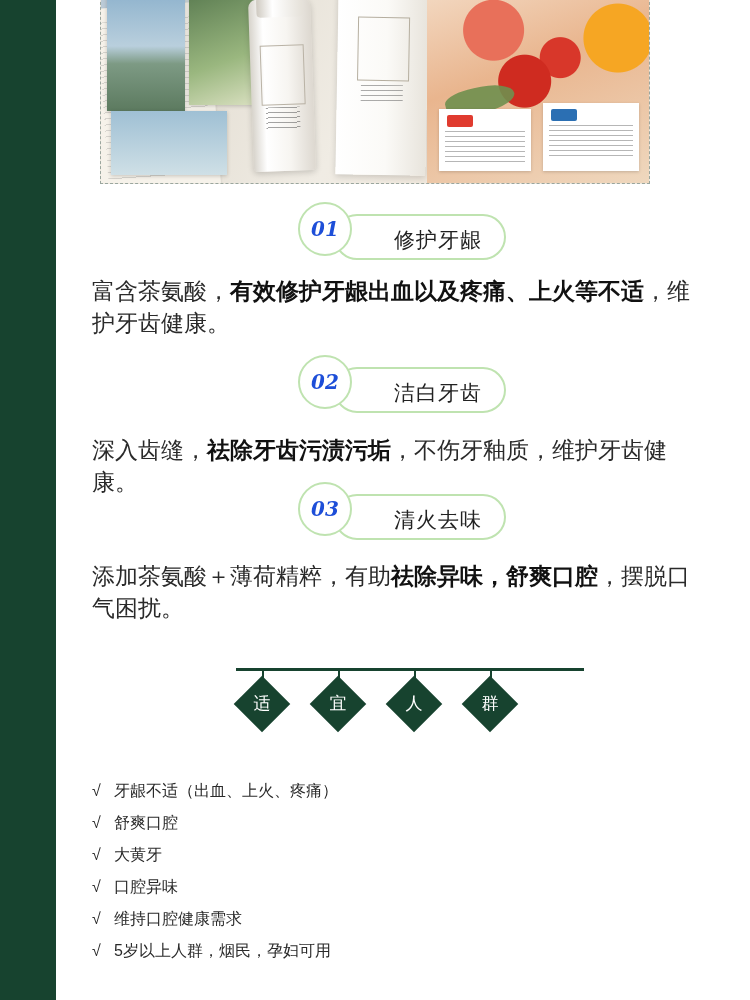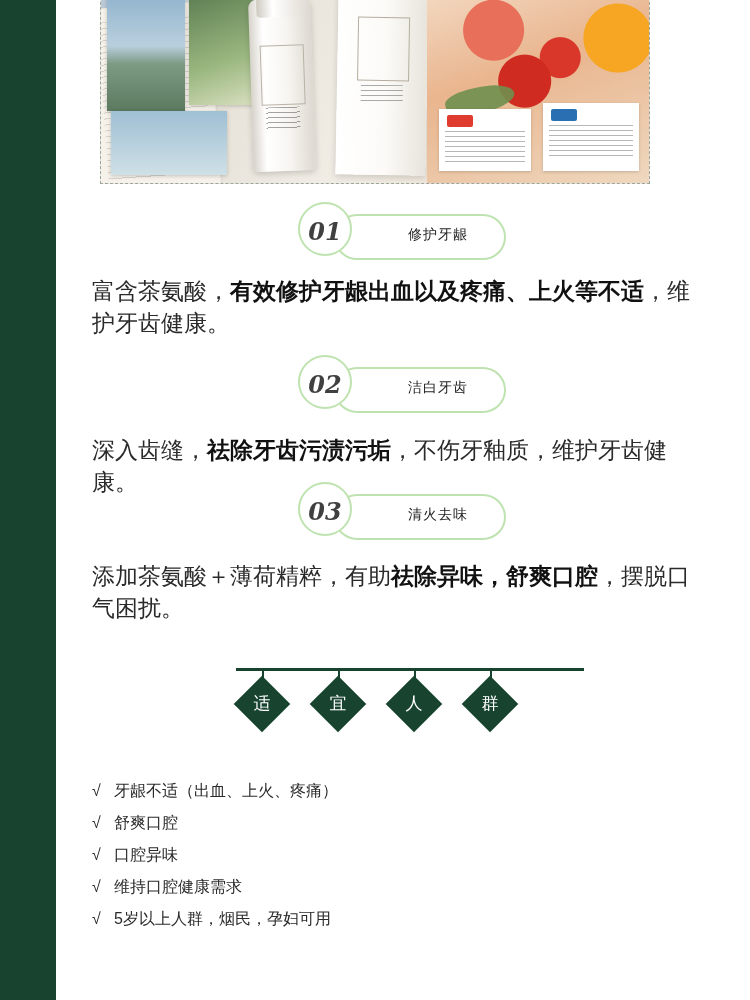--- a/index.html
+++ b/index.html
@@ -145,21 +145,21 @@
     border-radius: 24px;
     box-sizing: border-box;
     background: #ffffff;
   }
   .pill-label {
     position: absolute;
     left: 70px;
     top: 24px;
     width: 140px;
     text-align: center;
-    font-size: 14px;
+    font-size: 21px;
     color: #222222;
     letter-spacing: 1px;
   }
   .num-circle {
     position: absolute;
     left: 0px;
     top: 0px;
     width: 54px;
     height: 54px;
     border: 2px solid #bfe3b0;
@@ -169,22 +169,22 @@
   }
   .num-text {
     position: absolute;
     left: 0;
     top: 15px;
     width: 54px;
     text-align: center;
     font-family: "DejaVu Serif", serif;
     font-style: italic;
     font-weight: bold;
-    font-size: 24px;
-    color: #404040;
+    font-size: 20px;
+    color: #1d4ed8;
   }
 
   
   .para {
     position: absolute;
     left: 24px;
     width: 600px;
     font-size: 23px;
     line-height: 32px;
     color: #2a2a2a;
@@ -348,20 +348,23 @@
   </div>
 
   <div class="check-list">
     <div class="check-item">
       <span class="check-mark">√</span><span>牙龈不适（出血、上火、疼痛）</span>
     </div>
     <div class="check-item">
       <span class="check-mark">√</span><span>舒爽口腔</span>
     </div>
     <div class="check-item">
+      <span class="check-mark">√</span><span>大黄牙</span>
+    </div>
+    <div class="check-item">
       <span class="check-mark">√</span><span>口腔异味</span>
     </div>
     <div class="check-item">
       <span class="check-mark">√</span><span>维持口腔健康需求</span>
     </div>
     <div class="check-item">
       <span class="check-mark">√</span><span>5岁以上人群，烟民，孕妇可用</span>
     </div>
   </div>
 

